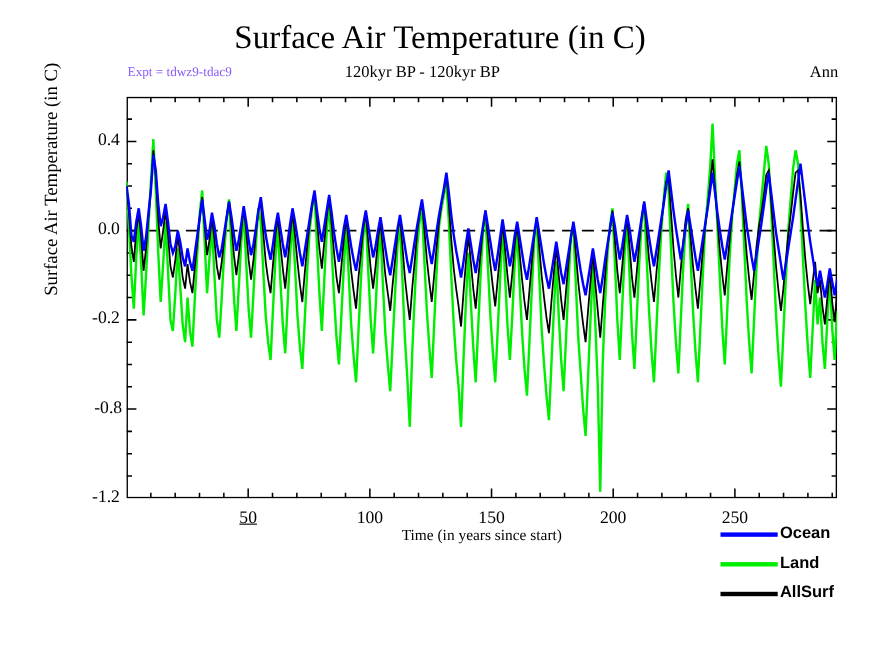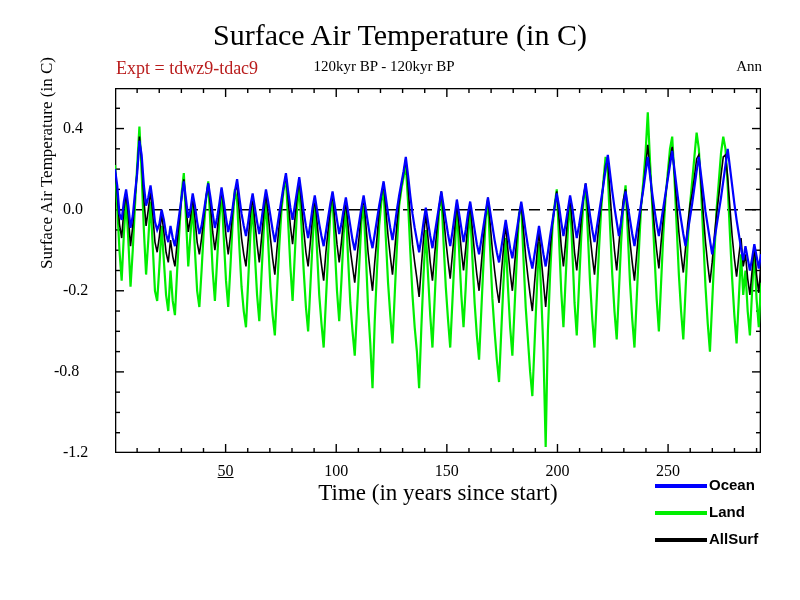--- a/index.html
+++ b/index.html
@@ -1,27 +1,27 @@
 <!DOCTYPE html>
 <html><head>
 <meta charset="utf-8">
 <style>
   html,body{margin:0;padding:0;}
   body{width:800px;height:600px;background:#ffffff;font-family:"Liberation Serif",serif;overflow:hidden;position:relative;}
   #stage{position:absolute;left:0;top:0;width:800px;height:600px;}
   .abs{position:absolute;}
   #chart-title{left:0;top:18px;width:800px;text-align:center;font-size:30px;color:#000;letter-spacing:0px;}
-  #expt-label{left:116px;top:58px;font-size:18px;color:#b91c1c;}
+  #expt-label{left:116px;top:58px;font-size:12px;color:#8b5cf6;}
   #period-label{left:0;top:58px;width:768px;text-align:center;font-size:15px;color:#000;}
   #ann-label{right:38px;top:58px;font-size:15px;color:#000;}
   #plot-frame{left:115px;top:88px;width:646px;height:365px;}
   #ylabel-wrap{left:-120px;top:150px;width:340px;height:26px;transform:rotate(-90deg);transform-origin:center center;}
   #ylabel{width:340px;text-align:center;font-size:17px;color:#000;}
-  #xlabel{left:115px;top:480px;width:646px;text-align:center;font-size:23px;color:#000;}
-  .ytick-label{right:0;width:46px;font-size:16px;color:#000;}
+  #xlabel{left:115px;top:480px;width:646px;text-align:center;font-size:14px;color:#000;}
+  .ytick-label{right:0;width:46px;text-align:right;font-size:16px;color:#000;}
   .xtick-label{width:60px;text-align:center;font-size:16px;color:#000;}
   #legend{left:655px;top:478px;width:145px;height:85px;}
   .legend-row{position:absolute;left:0;height:16px;}
   .legend-swatch{position:absolute;left:0;top:6px;width:52px;height:4px;}
   .legend-text{position:absolute;left:54px;top:0px;font-family:"Liberation Sans",sans-serif;font-size:15px;font-weight:bold;color:#000;line-height:14px;}
 </style>
 </head>
 <body>
 
 <div id="stage">
@@ -140,21 +140,21 @@
         <polyline points="0.00,77.06 2.22,117.61 4.44,162.22 6.66,192.64 8.88,146.00 11.10,111.53 13.32,152.08 15.54,198.72 17.76,162.22 19.98,117.61 22.20,77.06 24.42,38.53 26.64,85.17 28.86,141.94 31.08,186.56 33.30,152.08 35.52,113.56 37.74,158.17 39.96,202.78 42.18,212.92 44.40,178.44 46.62,137.89 48.84,172.36 51.06,206.83 53.28,223.06 55.50,182.50 57.72,212.92 59.94,227.11 62.16,182.50 64.38,141.94 66.60,105.44 68.82,85.17 71.04,131.81 73.26,178.44 75.48,146.00 77.70,117.61 79.92,162.22 82.14,202.78 84.36,219.00 86.58,182.50 88.80,141.94 91.02,111.53 93.24,93.28 95.46,137.89 97.68,182.50 99.90,212.92 102.12,172.36 104.34,131.81 106.56,105.44 108.78,150.06 111.00,192.64 113.22,219.00 115.44,178.44 117.66,133.83 119.88,101.39 122.10,113.56 124.32,158.17 126.54,198.72 128.76,223.06 130.98,239.28 133.20,192.64 135.42,146.00 137.64,117.61 139.86,166.28 142.08,206.83 144.30,233.19 146.52,186.56 148.74,141.94 150.96,113.56 153.18,154.11 155.40,198.72 157.62,227.11 159.84,247.39 162.05,202.78 164.27,158.17 166.49,121.67 168.71,101.39 170.93,89.22 173.15,133.83 175.37,178.44 177.59,212.92 179.81,166.28 182.03,121.67 184.25,97.33 186.47,137.89 188.69,182.50 190.91,219.00 193.13,243.33 195.35,198.72 197.57,154.11 199.79,117.61 202.01,162.22 204.23,206.83 206.45,235.22 208.67,259.56 210.89,212.92 213.11,166.28 215.33,125.72 217.55,109.50 219.77,158.17 221.99,202.78 224.21,233.19 226.43,192.64 228.65,146.00 230.87,121.67 233.09,170.33 235.31,214.94 237.53,243.33 239.75,267.67 241.97,223.06 244.19,178.44 246.41,133.83 248.63,117.61 250.85,166.28 253.07,219.00 255.29,255.50 257.51,300.11 259.73,233.19 261.95,182.50 264.17,137.89 266.39,113.56 268.61,101.39 270.83,150.06 273.05,194.67 275.27,227.11 277.49,255.50 279.71,206.83 281.93,158.17 284.15,117.61 286.37,101.39 288.59,89.22 290.81,77.06 293.03,113.56 295.25,162.22 297.47,206.83 299.69,239.28 301.91,263.61 304.13,300.11 306.35,239.28 308.57,186.56 310.79,141.94 313.01,186.56 315.23,227.11 317.45,259.56 319.67,210.89 321.89,162.22 324.11,121.67 326.33,105.44 328.55,154.11 330.77,198.72 332.99,231.17 335.21,259.56 337.43,212.92 339.65,166.28 341.87,117.61 344.09,162.22 346.31,206.83 348.53,239.28 350.75,198.72 352.97,150.06 355.19,121.67 357.41,170.33 359.63,214.94 361.85,247.39 364.07,271.72 366.29,223.06 368.51,174.39 370.73,129.78 372.95,113.56 375.17,162.22 377.39,210.89 379.61,243.33 381.83,271.72 384.05,294.03 386.27,243.33 388.49,194.67 390.71,150.06 392.93,198.72 395.15,239.28 397.37,267.67 399.59,219.00 401.81,170.33 404.03,125.72 406.25,117.61 408.47,170.33 410.69,219.00 412.91,251.44 415.13,283.89 417.35,308.22 419.57,255.50 421.79,202.78 424.01,154.11 426.23,206.83 428.45,263.61 430.67,358.92 432.89,243.33 435.11,186.56 437.33,141.94 439.55,117.61 441.77,101.39 443.99,150.06 446.21,202.78 448.43,239.28 450.65,190.61 452.87,141.94 455.09,113.56 457.31,162.22 459.53,214.94 461.75,247.39 463.97,198.72 466.19,150.06 468.41,113.56 470.63,97.33 472.85,146.00 475.07,194.67 477.29,231.17 479.51,259.56 481.73,210.89 483.95,162.22 486.16,121.67 488.38,93.28 490.60,68.94 492.82,85.17 495.04,137.89 497.26,186.56 499.48,223.06 501.70,251.44 503.92,202.78 506.14,154.11 508.36,117.61 510.58,97.33 512.80,146.00 515.02,194.67 517.24,231.17 519.46,259.56 521.68,210.89 523.90,162.22 526.12,117.61 528.34,93.28 530.56,64.89 532.78,24.33 535.00,73.00 537.22,117.61 539.44,166.28 541.66,210.89 543.88,243.33 546.10,194.67 548.32,146.00 550.54,109.50 552.76,85.17 554.98,60.83 557.20,48.67 559.42,89.22 561.64,137.89 563.86,186.56 566.08,223.06 568.30,251.44 570.52,202.78 572.74,154.11 574.96,117.61 577.18,93.28 579.40,68.94 581.62,44.61 583.84,60.83 586.06,101.39 588.28,150.06 590.50,198.72 592.72,235.22 594.94,263.61 597.16,214.94 599.38,166.28 601.60,121.67 603.82,93.28 606.04,64.89 608.26,48.67 610.48,60.83 612.70,97.33 614.92,146.00 617.14,190.61 619.36,227.11 621.58,255.50 623.80,210.89 626.02,166.28 628.24,206.83 630.46,182.50 632.68,223.06 634.90,247.39 637.12,202.78 639.34,162.22 641.56,210.89 643.78,239.28 646.00,194.67" fill="none" stroke="#00ee00" stroke-width="2.2" stroke-linejoin="miter" stroke-linecap="butt"></polyline>
         <polyline points="0.00,81.11 2.22,105.44 4.44,135.86 6.66,150.06 8.88,121.67 11.10,105.44 13.32,127.75 15.54,158.17 17.76,137.89 19.98,109.50 22.20,83.14 24.42,48.67 26.64,73.00 28.86,111.53 31.08,137.89 33.30,121.67 35.52,103.42 37.74,125.72 39.96,154.11 42.18,164.25 44.40,148.03 46.62,125.72 48.84,143.97 51.06,164.25 53.28,174.39 55.50,152.08 57.72,168.31 59.94,178.44 62.16,154.11 64.38,131.81 66.60,109.50 68.82,91.25 71.04,117.61 73.26,143.97 75.48,129.78 77.70,109.50 79.92,129.78 82.14,154.11 84.36,166.28 86.58,150.06 88.80,129.78 91.02,109.50 93.24,95.31 95.46,117.61 97.68,143.97 99.90,162.22 102.12,143.97 104.34,121.67 106.56,101.39 108.78,121.67 111.00,148.03 113.22,166.28 115.44,148.03 117.66,123.69 119.88,103.42 122.10,97.33 124.32,123.69 126.54,150.06 128.76,166.28 130.98,178.44 133.20,152.08 135.42,125.72 137.64,109.50 139.86,133.83 142.08,156.14 144.30,174.39 146.52,150.06 148.74,125.72 150.96,105.44 153.18,125.72 155.40,150.06 157.62,170.33 159.84,186.56 162.05,160.19 164.27,135.86 166.49,115.58 168.71,99.36 170.93,87.19 173.15,111.53 175.37,137.89 177.59,156.14 179.81,131.81 182.03,109.50 184.25,91.25 186.47,115.58 188.69,141.94 190.91,164.25 193.13,178.44 195.35,154.11 197.57,129.78 199.79,109.50 202.01,133.83 204.23,158.17 206.45,176.42 208.67,192.64 210.89,164.25 213.11,141.94 215.33,119.64 217.55,105.44 219.77,131.81 221.99,156.14 224.21,174.39 226.43,154.11 228.65,129.78 230.87,113.56 233.09,137.89 235.31,162.22 237.53,178.44 239.75,194.67 241.97,170.33 244.19,148.03 246.41,123.69 248.63,109.50 250.85,135.86 253.07,164.25 255.29,184.53 257.51,202.78 259.73,174.39 261.95,150.06 264.17,123.69 266.39,107.47 268.61,95.31 270.83,121.67 273.05,148.03 275.27,168.31 277.49,186.56 279.71,162.22 281.93,135.86 284.15,113.56 286.37,97.33 288.59,85.17 290.81,70.97 293.03,97.33 295.25,129.78 297.47,156.14 299.69,174.39 301.91,190.61 304.13,208.86 306.35,178.44 308.57,150.06 310.79,125.72 313.01,150.06 315.23,174.39 317.45,192.64 319.67,166.28 321.89,141.94 324.11,119.64 326.33,103.42 328.55,127.75 330.77,152.08 332.99,172.36 335.21,190.61 337.43,166.28 339.65,141.94 341.87,113.56 344.09,137.89 346.31,162.22 348.53,182.50 350.75,160.19 352.97,133.83 355.19,115.58 357.41,141.94 359.63,166.28 361.85,186.56 364.07,202.78 366.29,176.42 368.51,150.06 370.73,125.72 372.95,109.50 375.17,135.86 377.39,162.22 379.61,182.50 381.83,200.75 384.05,214.94 386.27,186.56 388.49,160.19 390.71,135.86 392.93,162.22 395.15,184.53 397.37,202.78 399.59,176.42 401.81,150.06 404.03,127.75 406.25,115.58 408.47,141.94 410.69,168.31 412.91,188.58 415.13,206.83 417.35,223.06 419.57,194.67 421.79,168.31 424.01,141.94 426.23,170.33 428.45,194.67 430.67,219.00 432.89,190.61 435.11,162.22 437.33,135.86 439.55,119.64 441.77,103.42 443.99,129.78 446.21,158.17 448.43,178.44 450.65,154.11 452.87,127.75 455.09,109.50 457.31,135.86 459.53,164.25 461.75,182.50 463.97,158.17 466.19,131.81 468.41,109.50 470.63,95.31 472.85,121.67 475.07,148.03 477.29,168.31 479.51,186.56 481.73,160.19 483.95,135.86 486.16,115.58 488.38,95.31 490.60,77.06 492.82,73.00 495.04,105.44 497.26,137.89 499.48,162.22 501.70,182.50 503.92,156.14 506.14,131.81 508.36,111.53 510.58,101.39 512.80,127.75 515.02,154.11 517.24,174.39 519.46,192.64 521.68,166.28 523.90,139.92 526.12,117.61 528.34,99.36 530.56,79.08 532.78,56.78 535.00,83.14 537.22,111.53 539.44,139.92 541.66,162.22 543.88,180.47 546.10,154.11 548.32,129.78 550.54,107.47 552.76,89.22 554.98,70.97 557.20,58.81 559.42,85.17 561.64,115.58 563.86,143.97 566.08,166.28 568.30,184.53 570.52,160.19 572.74,135.86 574.96,117.61 577.18,105.44 579.40,89.22 581.62,70.97 583.84,66.92 586.06,95.31 588.28,125.72 590.50,154.11 592.72,176.42 594.94,194.67 597.16,174.39 599.38,148.03 601.60,125.72 603.82,107.47 606.04,87.19 608.26,68.94 610.48,66.92 612.70,89.22 614.92,119.64 617.14,148.03 619.36,170.33 621.58,188.58 623.80,168.31 626.02,150.06 628.24,178.44 630.46,166.28 632.68,190.61 634.90,206.83 637.12,182.50 639.34,158.17 641.56,186.56 643.78,204.81 646.00,176.42" fill="none" stroke="#000000" stroke-width="1.6" stroke-linejoin="miter" stroke-linecap="butt"></polyline>
         <polyline points="0.00,81.11 2.22,97.33 4.44,125.72 6.66,131.81 8.88,113.56 11.10,101.39 13.32,117.61 15.54,139.92 17.76,127.75 19.98,105.44 22.20,85.17 24.42,52.72 26.64,66.92 28.86,97.33 31.08,117.61 33.30,109.50 35.52,97.33 37.74,113.56 39.96,133.83 42.18,141.94 44.40,135.86 46.62,121.67 48.84,131.81 51.06,146.00 53.28,154.11 55.50,137.89 57.72,150.06 59.94,158.17 62.16,141.94 64.38,125.72 66.60,109.50 68.82,93.28 71.04,111.53 73.26,129.78 75.48,121.67 77.70,105.44 79.92,117.61 82.14,133.83 84.36,146.00 86.58,137.89 88.80,123.69 91.02,109.50 93.24,95.31 95.46,109.50 97.68,125.72 99.90,139.92 102.12,129.78 104.34,115.58 106.56,99.36 108.78,113.56 111.00,129.78 113.22,143.97 115.44,133.83 117.66,119.64 119.88,103.42 122.10,91.25 124.32,109.50 126.54,125.72 128.76,137.89 130.98,148.03 133.20,133.83 135.42,117.61 137.64,105.44 139.86,119.64 142.08,133.83 144.30,146.00 146.52,131.81 148.74,115.58 150.96,101.39 153.18,113.56 155.40,127.75 157.62,141.94 159.84,154.11 162.05,139.92 164.27,125.72 166.49,111.53 168.71,97.33 170.93,85.17 173.15,103.42 175.37,119.64 177.59,131.81 179.81,117.61 182.03,103.42 184.25,89.22 186.47,105.44 188.69,123.69 190.91,137.89 193.13,150.06 195.35,135.86 197.57,119.64 199.79,107.47 202.01,121.67 204.23,135.86 206.45,148.03 208.67,158.17 210.89,143.97 213.11,129.78 215.33,115.58 217.55,103.42 219.77,117.61 221.99,131.81 224.21,146.00 226.43,135.86 228.65,121.67 230.87,109.50 233.09,123.69 235.31,137.89 237.53,152.08 239.75,162.22 241.97,148.03 244.19,133.83 246.41,119.64 248.63,107.47 250.85,121.67 253.07,135.86 255.29,150.06 257.51,160.19 259.73,146.00 261.95,131.81 264.17,117.61 266.39,105.44 268.61,93.28 270.83,109.50 273.05,125.72 275.27,139.92 277.49,152.08 279.71,137.89 281.93,121.67 284.15,107.47 286.37,95.31 288.59,83.14 290.81,68.94 293.03,87.19 295.25,107.47 297.47,125.72 299.69,139.92 301.91,152.08 304.13,164.25 306.35,150.06 308.57,133.83 310.79,119.64 313.01,133.83 315.23,148.03 317.45,160.19 319.67,146.00 321.89,131.81 324.11,117.61 326.33,103.42 328.55,117.61 330.77,131.81 332.99,146.00 335.21,158.17 337.43,143.97 339.65,127.75 341.87,111.53 344.09,125.72 346.31,139.92 348.53,154.11 350.75,141.94 352.97,125.72 355.19,113.56 357.41,127.75 359.63,141.94 361.85,156.14 364.07,166.28 366.29,152.08 368.51,137.89 370.73,123.69 372.95,109.50 375.17,123.69 377.39,137.89 379.61,152.08 381.83,164.25 384.05,174.39 386.27,160.19 388.49,146.00 390.71,131.81 392.93,146.00 395.15,160.19 397.37,170.33 399.59,156.14 401.81,141.94 404.03,127.75 406.25,113.56 408.47,127.75 410.69,143.97 412.91,158.17 415.13,170.33 417.35,180.47 419.57,166.28 421.79,152.08 424.01,137.89 426.23,152.08 428.45,166.28 430.67,178.44 432.89,164.25 435.11,148.03 437.33,133.83 439.55,119.64 441.77,105.44 443.99,117.61 446.21,133.83 448.43,148.03 450.65,135.86 452.87,121.67 455.09,107.47 457.31,119.64 459.53,135.86 461.75,150.06 463.97,137.89 466.19,123.69 468.41,109.50 470.63,95.31 472.85,111.53 475.07,127.75 477.29,141.94 479.51,154.11 481.73,139.92 483.95,125.72 486.16,111.53 488.38,97.33 490.60,81.11 492.82,66.92 495.04,85.17 497.26,103.42 499.48,119.64 501.70,133.83 503.92,148.03 506.14,133.83 508.36,117.61 510.58,103.42 512.80,117.61 515.02,131.81 517.24,146.00 519.46,158.17 521.68,143.97 523.90,129.78 526.12,115.58 528.34,101.39 530.56,85.17 532.78,68.94 535.00,87.19 537.22,105.44 539.44,121.67 541.66,135.86 543.88,148.03 546.10,133.83 548.32,119.64 550.54,105.44 552.76,91.25 554.98,77.06 557.20,62.86 559.42,81.11 561.64,99.36 563.86,117.61 566.08,131.81 568.30,146.00 570.52,158.17 572.74,143.97 574.96,129.78 577.18,115.58 579.40,99.36 581.62,83.14 583.84,68.94 586.06,87.19 588.28,105.44 590.50,123.69 592.72,137.89 594.94,152.08 597.16,166.28 599.38,152.08 601.60,137.89 603.82,123.69 606.04,109.50 608.26,93.28 610.48,77.06 612.70,60.83 614.92,79.08 617.14,97.33 619.36,115.58 621.58,131.81 623.80,146.00 626.02,160.19 628.24,172.36 630.46,158.17 632.68,170.33 634.90,182.50 637.12,170.33 639.34,156.14 641.56,168.31 643.78,180.47 646.00,166.28" fill="none" stroke="#0000ff" stroke-width="2.2" stroke-linejoin="miter" stroke-linecap="butt"></polyline>
       </g>
   </svg>
 
   <div class="abs" id="ytick-labels">
       <div class="abs ytick-label" style="left: 63px; top: 118.556px;">0.4</div>
       <div class="abs ytick-label" style="left: 63px; top: 199.667px;">0.0</div>
       <div class="abs ytick-label" style="left: 63px; top: 280.778px;">-0.2</div>
-      <div class="abs ytick-label" style="left: 54px; top: 361.889px;">-0.8</div>
+      <div class="abs ytick-label" style="left: 65px; top: 361.889px;">-0.8</div>
       <div class="abs ytick-label" style="left: 63px; top: 443px;">-1.2</div>
     </div>
   <div class="abs" id="xtick-labels">
       <div class="abs xtick-label" style="left: 195.616px; top: 462px; text-decoration: underline;">50</div>
       <div class="abs xtick-label" style="left: 306.233px; top: 462px;">100</div>
       <div class="abs xtick-label" style="left: 416.849px; top: 462px;">150</div>
       <div class="abs xtick-label" style="left: 527.466px; top: 462px;">200</div>
       <div class="abs xtick-label" style="left: 638.082px; top: 462px;">250</div>
     </div>
 

